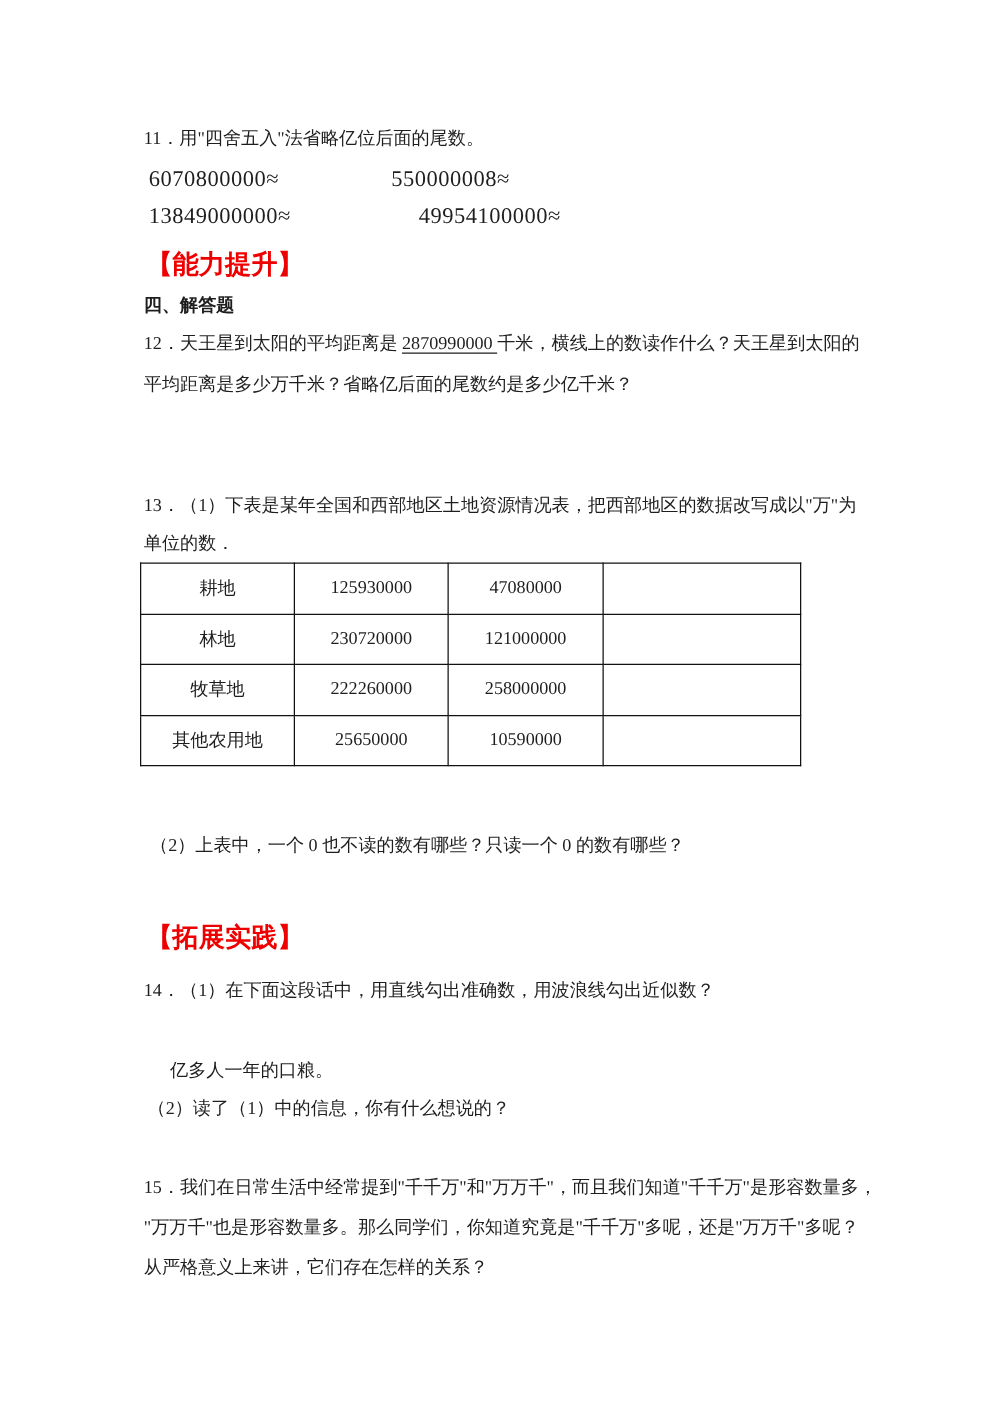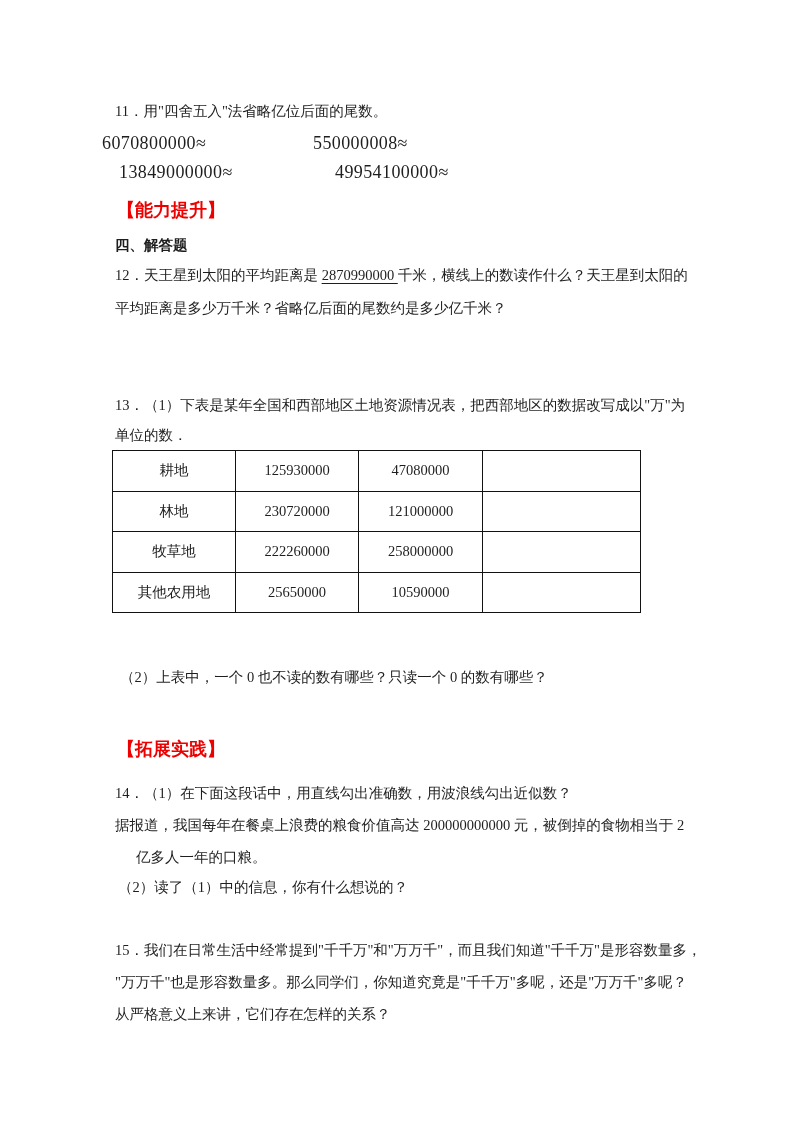--- a/index.html
+++ b/index.html
@@ -21,24 +21,24 @@
   }
   .nums {
     font-size:18px;
     letter-spacing:0.4px;
   }
   .hd {
     position:absolute;
     left:117px;
     white-space:nowrap;
     font-weight:700;
-    font-size:18px;
+    font-size:21px;
     line-height:24px;
     color:#ee0000;
-    font-family:Liberation Mono, monospace;
+    font-family:Liberation Serif, serif;
   }
   .sec { font-weight:700; }
   .u { text-decoration:underline; text-underline-offset:3px; }
   table.land {
     position:absolute;
     left:112px; top:450px;
     border-collapse:collapse;
     table-layout:fixed;
   }
   table.land td {
@@ -49,21 +49,21 @@
     font-size:14.5px;
     overflow:hidden;
   }
 </style>
 </head>
 <body>
 
 <div class="page">
 
   <div class="ln" style="top:100px;">11．用"四舍五入"法省略亿位后面的尾数。</div>
-  <div class="ln nums" style="top:132px;left:102px;">6070800000≈</div>
+  <div class="ln nums" style="top:132px;left:119px;">6070800000≈</div>
   <div class="ln nums" style="top:132px;left:313px;">550000008≈</div>
   <div class="ln nums" style="top:161px;left:119px;">13849000000≈</div>
   <div class="ln nums" style="top:161px;left:335px;">49954100000≈</div>
 
   <div class="hd" style="top:199px;">【能力提升】</div>
 
   <div class="ln sec" style="top:234px;">四、解答题</div>
 
   <div class="ln" style="top:264px;"><span>12．天王星到太阳的平均距离是 </span><span class="u">2870990000 </span><span>千米，横线上的数读作什么？天王星到太阳的</span></div>
   <div class="ln" style="top:297px;">平均距离是多少万千米？省略亿后面的尾数约是多少亿千米？</div>
@@ -104,21 +104,20 @@
         <td></td>
       </tr>
     </tbody>
   </table>
 
   <div class="ln" style="top:666px;left:120px;">（2）上表中，一个 0 也不读的数有哪些？只读一个 0 的数有哪些？</div>
 
   <div class="hd" style="top:738px;">【拓展实践】</div>
 
   <div class="ln" style="top:782px;">14．（1）在下面这段话中，用直线勾出准确数，用波浪线勾出近似数？</div>
-  <div class="ln" style="top:814px;">据报道，我国每年在餐桌上浪费的粮食价值高达 200000000000 元，被倒掉的食物相当于 2</div>
   <div class="ln" style="top:846px;margin-left:21px;">亿多人一年的口粮。</div>
   <div class="ln" style="top:876px;left:118px;">（2）读了（1）中的信息，你有什么想说的？</div>
 
   <div class="ln" style="top:939px;">15．我们在日常生活中经常提到"千千万"和"万万千"，而且我们知道"千千万"是形容数量多，</div>
   <div class="ln" style="top:971px;">"万万千"也是形容数量多。那么同学们，你知道究竟是"千千万"多呢，还是"万万千"多呢？</div>
   <div class="ln" style="top:1003px;">从严格意义上来讲，它们存在怎样的关系？</div>
 
 </div>
 
 </body></html>

